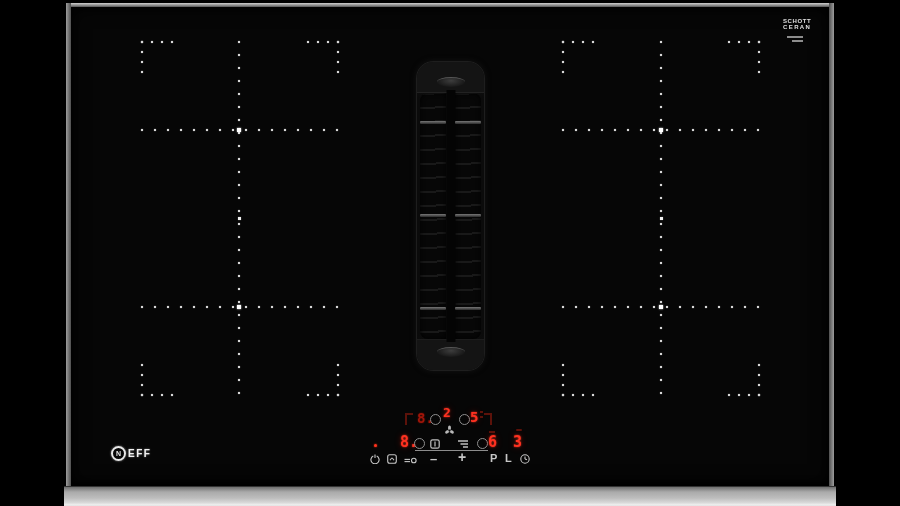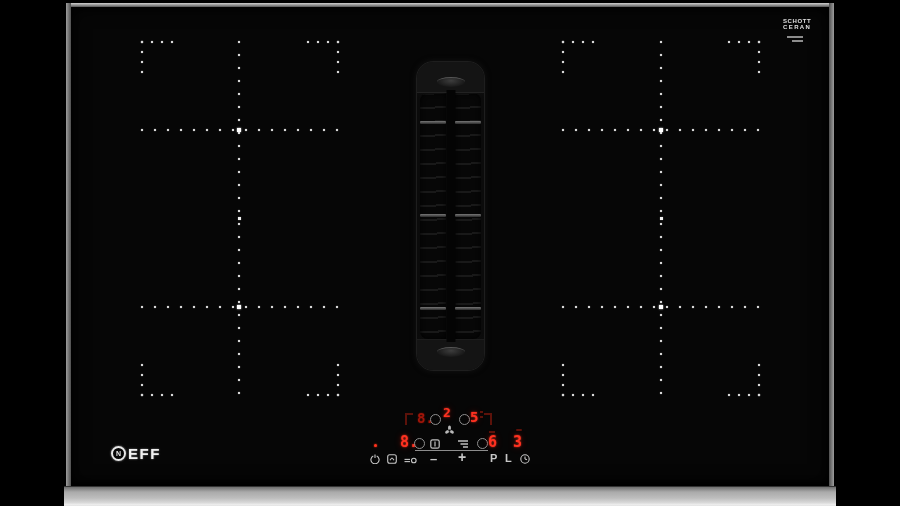--- a/index.html
+++ b/index.html
@@ -19,21 +19,21 @@
   .schott{position:absolute;left:783px;top:18px;width:34px;color:#e0e0e0;text-align:left;}
   .schott .l1{font-size:6px;font-weight:bold;letter-spacing:.6px;line-height:6px;}
   .schott .l2{font-size:6px;font-weight:bold;letter-spacing:1.4px;line-height:7px;}
   .microbar{background:#8d8d8d;height:2px;margin-top:2px;}
   .mb1{width:16px;margin-left:4px;margin-top:5px;}
   .mb2{width:11px;margin-left:9px;}
   .nefflogo{position:absolute;left:111px;top:445px;height:16px;display:flex;align-items:center;}
   .nemblem{width:11px;height:11px;border:2px solid #e9e9e9;border-radius:50%;
            display:flex;align-items:center;justify-content:center;
            font-size:7px;font-weight:bold;color:#e9e9e9;box-shadow:0 0 2px #9f9f9f;}
-  .nefftxt{margin-left:2px;font-size:15px;font-weight:bold;color:#f0f0f0;letter-spacing:1.5px;
+  .nefftxt{margin-left:2px;font-size:10px;font-weight:bold;color:#f0f0f0;letter-spacing:1.5px;
            text-shadow:0 0 2px #8a8a8a;}
   
   .zones{position:absolute;left:0;top:0;width:900px;height:506px;pointer-events:none;}
   .zdot{position:absolute;background:#d7d7d7;box-shadow:0 0 1px rgba(255,255,255,.8);}
   .zdot.big{background:#ffffff;box-shadow:0 0 2px #fff;}
   .zdot.mid{background:#f0f0f0;}
   
   .vent{position:absolute;left:416px;top:61px;width:67px;height:308px;border-radius:17px;
         background:linear-gradient(#151515,#0b0b0b 12%,#0b0b0b 88%,#101010);
         border:1px solid #1e1e1e;box-shadow:0 0 6px rgba(40,40,40,.35);}

